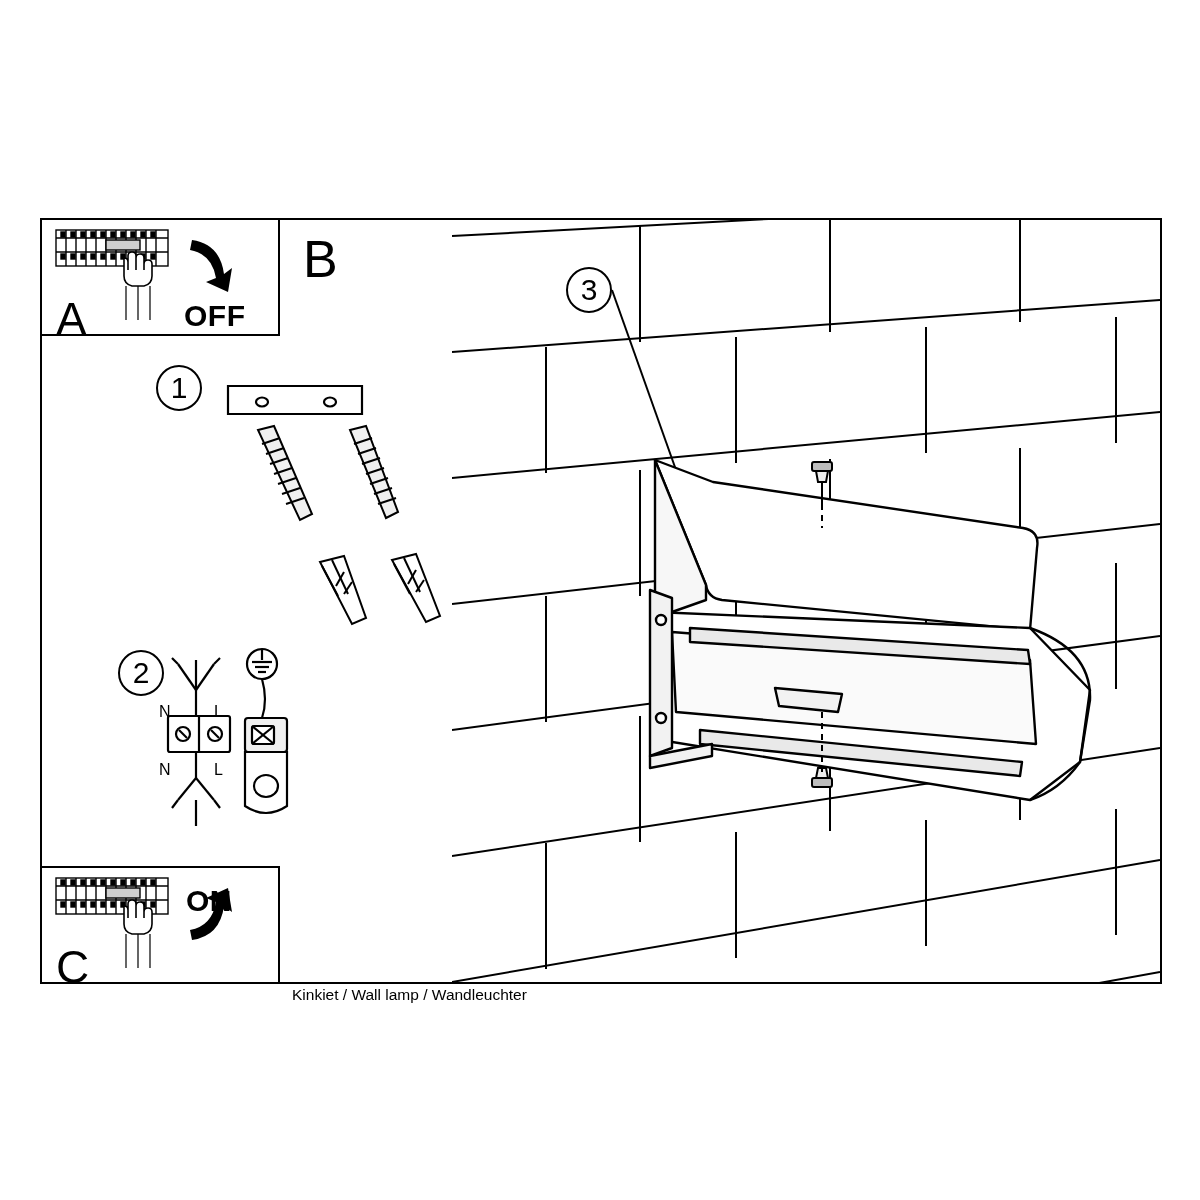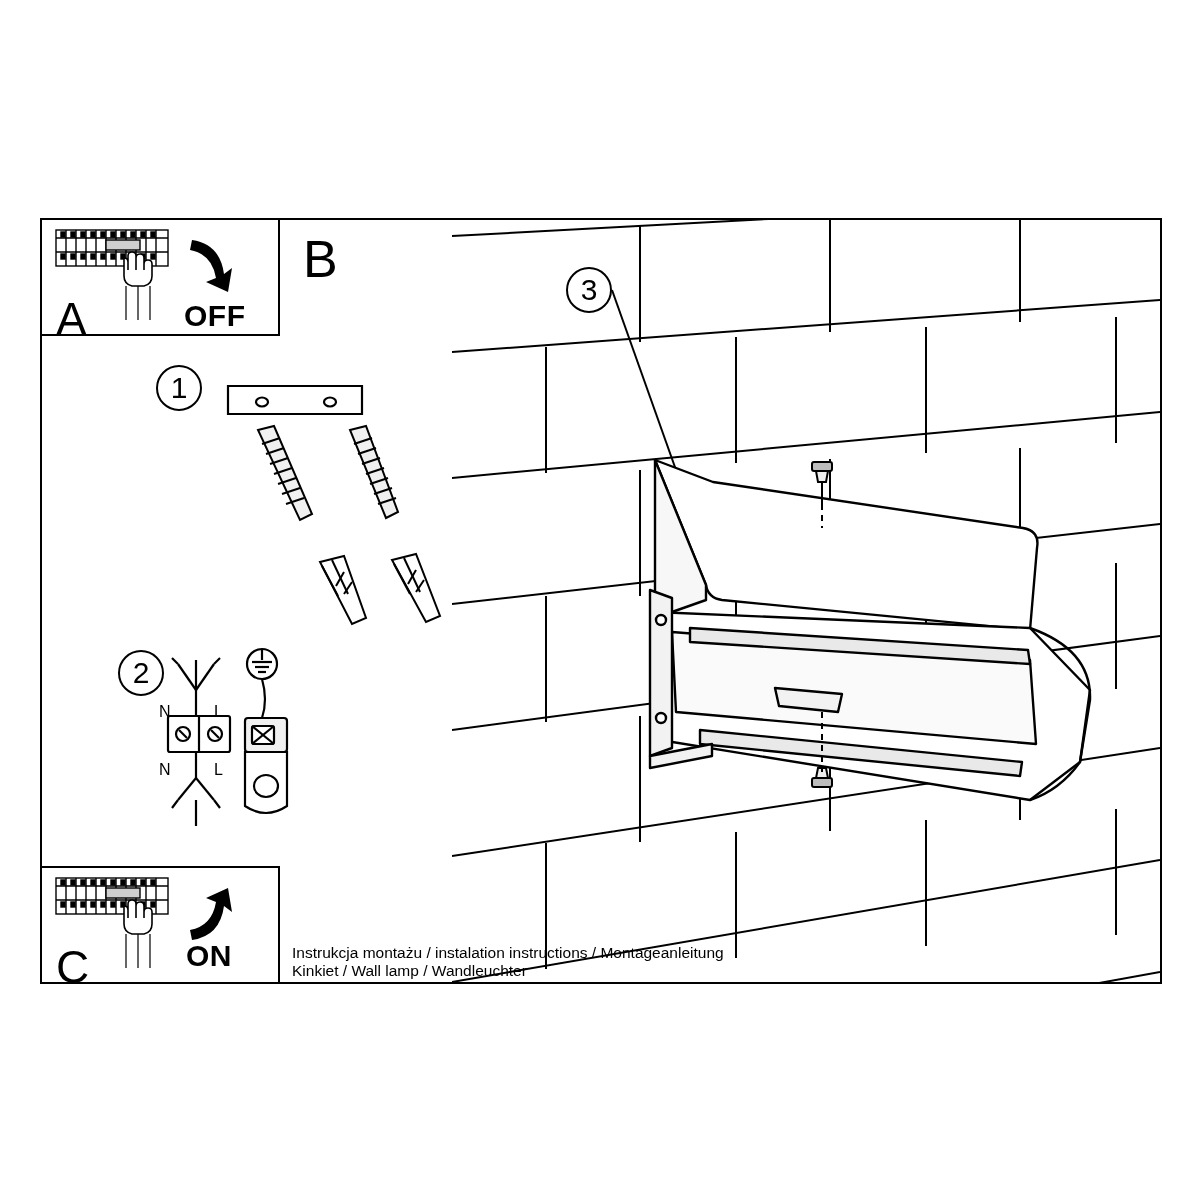--- a/index.html
+++ b/index.html
@@ -8,28 +8,28 @@
   .frame{position:absolute;left:40px;top:218px;width:1122px;height:766px;border:2px solid #000;box-sizing:border-box;}
   .panel{position:absolute;border:2px solid #000;background:#fff;box-sizing:border-box;}
   .panelA{left:40px;top:218px;width:240px;height:118px;}
   .panelC{left:40px;top:866px;width:240px;height:118px;}
   .bigletter{position:absolute;font-size:46px;line-height:46px;font-weight:400;font-family:"Liberation Sans",sans-serif;}
   .letterA{left:56px;top:296px;}
   .letterB{left:303px;top:236px;font-size:52px;}
   .letterC{left:56px;top:944px;}
   .word{position:absolute;font-size:30px;font-weight:bold;letter-spacing:0.5px;}
   .wordOFF{left:184px;top:299px;}
-  .wordON{left:186px;top:939px;text-align:right;}
+  .wordON{left:186px;top:884px;text-align:right;}
   .circlenum{position:absolute;width:46px;height:46px;border:2.5px solid #000;border-radius:50%;display:flex;align-items:center;justify-content:center;font-size:30px;box-sizing:border-box;background:#fff;}
   .num1{left:156px;top:365px;}
   .num2{left:118px;top:650px;}
   .num3{left:566px;top:267px;}
   .caption{position:absolute;left:292px;font-size:15.5px;line-height:22px;white-space:nowrap;}
   .cap1{top:942px;}
-  .cap2{top:960px;text-align:right;}
+  .cap2{top:984px;text-align:right;}
   svg{position:absolute;left:0;top:0;}
   .lbl{position:absolute;font-size:16px;}
   .lblN1{left:159px;top:703px;}
   .lblL1{left:214px;top:703px;}
   .lblN2{left:159px;top:761px;}
   .lblL2{left:214px;top:761px;}
 </style>
 </head>
 <body>
 
@@ -318,16 +318,15 @@
 
   <div class="circlenum num1">1</div>
   <div class="circlenum num2">2</div>
   <div class="circlenum num3">3</div>
 
   <div class="lbl lblN1">N</div>
   <div class="lbl lblL1">L</div>
   <div class="lbl lblN2">N</div>
   <div class="lbl lblL2">L</div>
 
-  <div class="caption cap1">Instrukcja montażu / instalation instructions / Montageanleitung</div>
   <div class="caption cap2">Kinkiet / Wall lamp / Wandleuchter</div>
 
 </div>
 
 </body></html>

